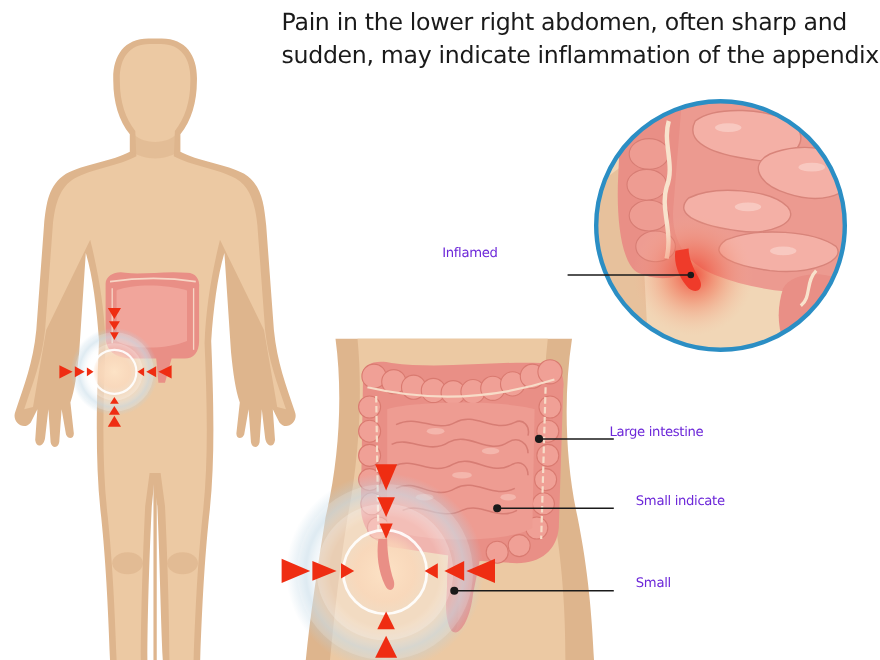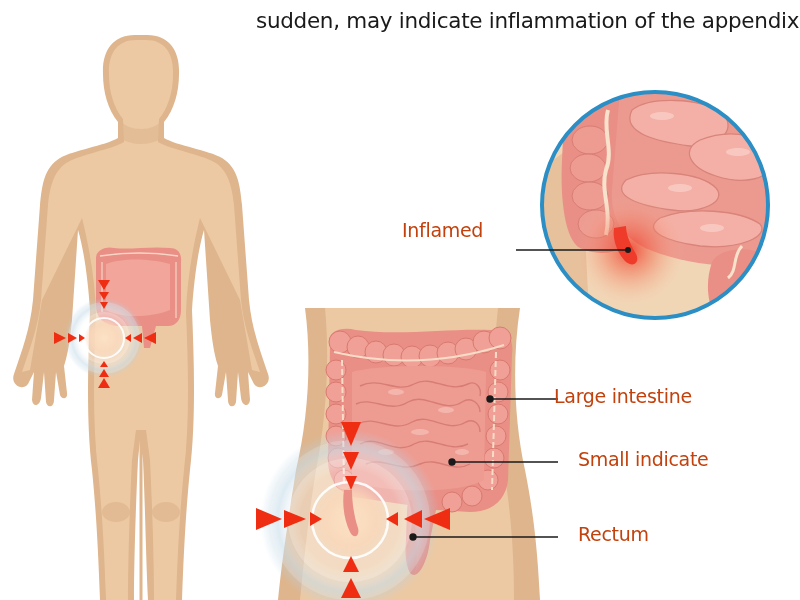--- a/index.html
+++ b/index.html
@@ -1,26 +1,27 @@
 <!DOCTYPE html>
 <html><head>
 <meta charset="utf-8">
 <style>
   html, body { margin: 0; padding: 0; background: #ffffff; }
   body { width: 800px; height: 600px; position: relative; overflow: hidden; font-family: "DejaVu Sans", "Liberation Sans", sans-serif; }
   .caption { position: absolute; left: 256px; top: 6px; width: 540px; font-size: 21.5px; line-height: 30px; color: #1a1a1a; letter-spacing: -0.3px; }
   .caption span { display: block; white-space: nowrap; }
-  .label { position: absolute; font-size: 19px; color: #c2410c; letter-spacing: -0.3px; white-space: nowrap; }
+  .label { position: absolute; font-size: 12px; color: #6d28d9; letter-spacing: -0.3px; white-space: nowrap; }
   .label.two-line span { display: block; line-height: 29px; }
   svg.layer { position: absolute; left: 0; top: 0; }
 </style>
 </head>
 <body>
 
 <div class="caption">
+  <span>Pain in the lower right abdomen, often sharp and</span>
   <span>sudden, may indicate inflammation of the appendix.</span>
 </div>
 
 <svg class="layer" width="800" height="600" viewBox="0 0 800 600" xmlns="http://www.w3.org/2000/svg">
   <defs>
     <radialGradient id="glowBlue" cx="50%" cy="50%" r="50%">
       <stop offset="55%" stop-color="#ffffff" stop-opacity="0"></stop>
       <stop offset="80%" stop-color="#b8d3e3" stop-opacity="0.55"></stop>
       <stop offset="100%" stop-color="#b8d3e3" stop-opacity="0"></stop>
     </radialGradient>
@@ -244,13 +245,13 @@
     <line x1="516" y1="250" x2="628" y2="250" stroke="#1a1a1a" stroke-width="1.4"></line>
     <circle cx="628" cy="250" r="3" fill="#1a1a1a"></circle>
   </g>
 </svg>
 
 <div class="label two-line" style="left:402px; top:216px;">
   <span>Inflamed</span>
 </div>
 <div class="label" style="left:554px; top:385px;">Large intestine</div>
 <div class="label" style="left:578px; top:448px;">Small indicate</div>
-<div class="label" style="left:578px; top:523px;">Rectum</div>
+<div class="label" style="left:578px; top:523px;">Small</div>
 
 </body></html>

